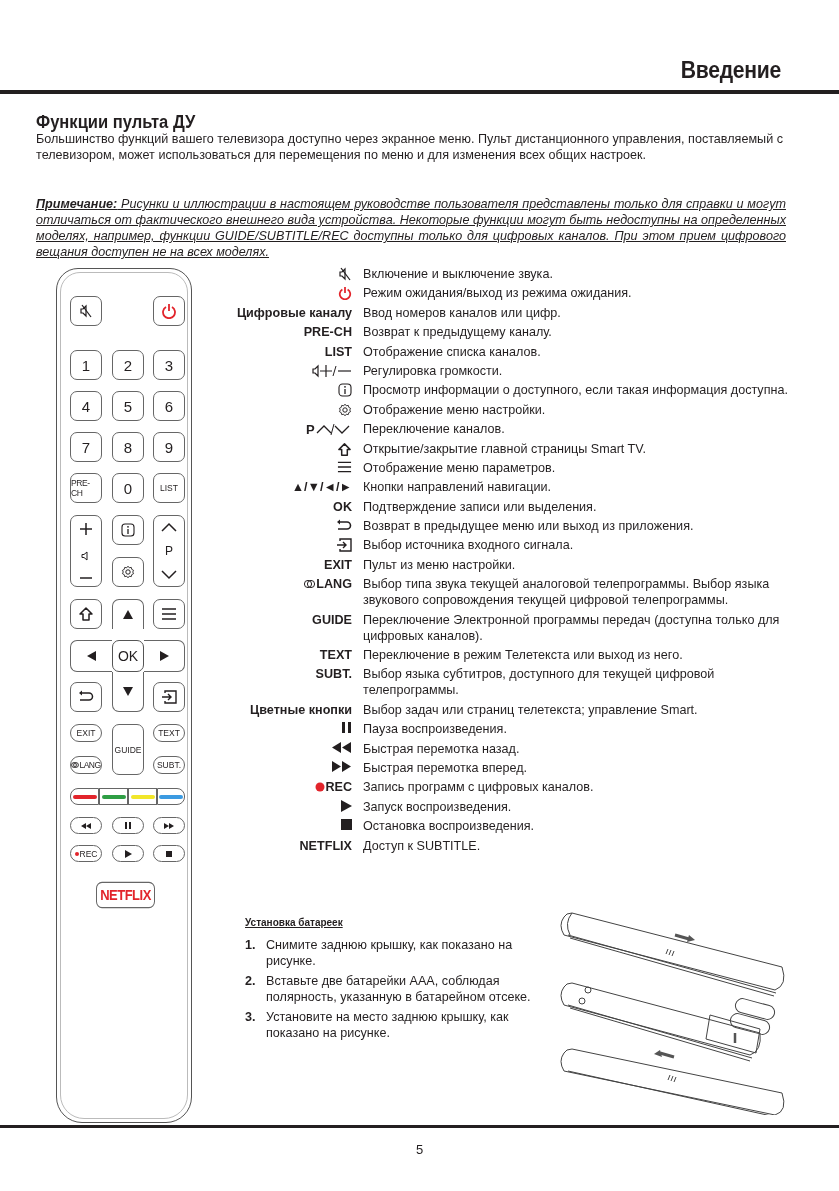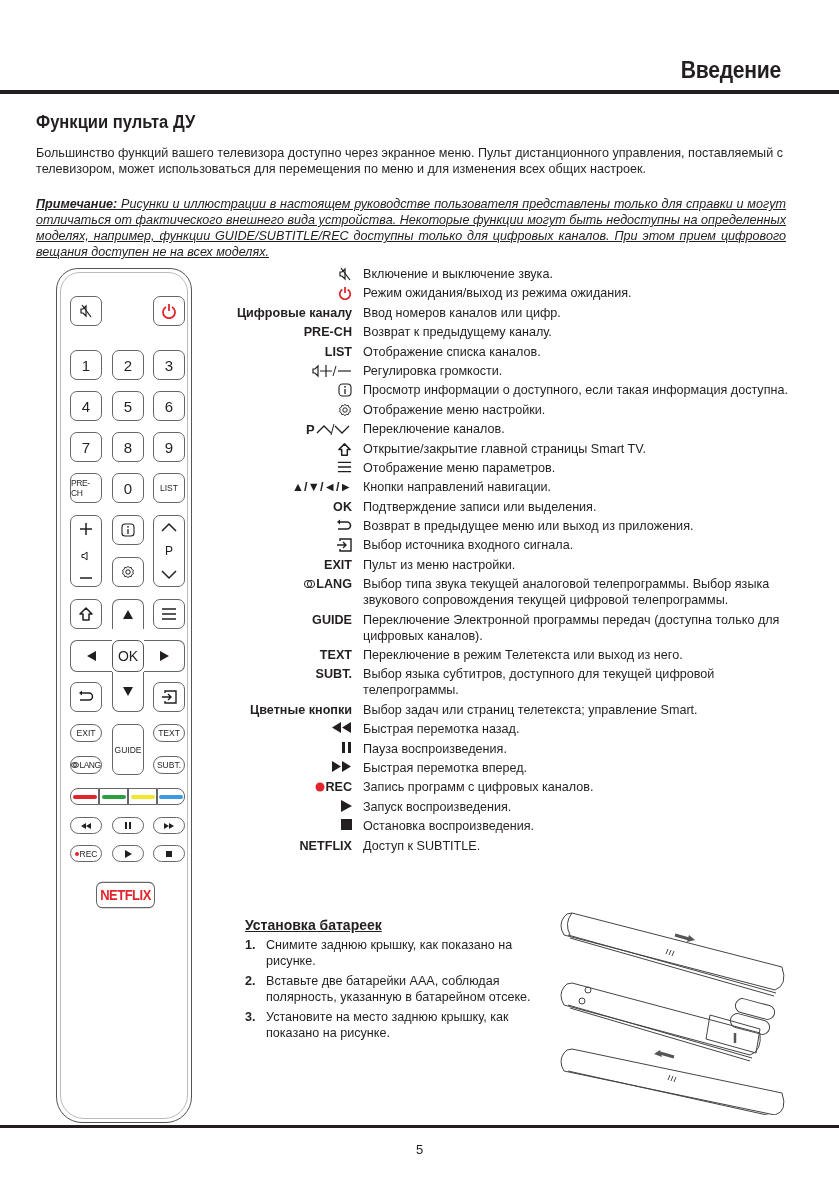--- a/index.html
+++ b/index.html
@@ -2,42 +2,42 @@
 <html><head>
 <meta charset="utf-8">
 <style>
   * { box-sizing: border-box; margin: 0; padding: 0; }
   html, body { width: 839px; height: 1191px; background: #fff; overflow: hidden; }
   body { position: relative; font-family: "Liberation Sans", sans-serif; color: #231f20; }
 
   .section-title { position: absolute; right: 58px; top: 57px; font-size: 23px; font-weight: bold; letter-spacing: -0.3px; transform: scaleX(0.92); transform-origin: right; }
   .top-rule { position: absolute; left: 0; right: 0; top: 90px; height: 4px; background: #231f20; }
   .page-heading { position: absolute; left: 36px; top: 112px; font-size: 18px; font-weight: bold; transform: scaleX(0.92); transform-origin: left; }
-  .intro { position: absolute; left: 36px; top: 145px; width: 750px; font-size: 12.6px; line-height: 16px; }
+  .intro { position: absolute; left: 36px; top: 131px; width: 750px; font-size: 12.6px; line-height: 16px; }
   .note { position: absolute; left: 36px; top: 196px; width: 750px; font-size: 12.6px; line-height: 16px; font-style: italic; text-align: justify; text-decoration: underline; }
   .note b { font-weight: bold; }
 
   
   .remote { position: absolute; left: 56px; top: 268px; width: 136px; height: 855px; border: 1.3px solid #555; border-radius: 22px 22px 26px 26px; }
   .remote::before { content: ""; position: absolute; left: 3px; right: 3px; top: 3px; bottom: 3px; border: 0.8px solid #bbb; border-radius: 20px 20px 24px 24px; }
   .btn { position: absolute; border: 1px solid #666; border-radius: 7px; display: flex; align-items: center; justify-content: center; background: #fff; font-size: 15px; color: #231f20; cursor: pointer; }
   .btn.small { font-size: 8.5px; }
   .btn.pill { border-radius: 10px; font-size: 8.5px; }
   .btn svg { display: block; }
   .colorbar { width: 24px; height: 4px; border-radius: 2px; }
 
   
   .funcs { position: absolute; left: 225px; top: 266px; width: 570px; }
   .frow { display: flex; font-size: 12.6px; line-height: 16px; margin-bottom: 3.4px; }
   .fkey { width: 138px; text-align: right; padding-right: 11px; font-weight: bold; flex-shrink: 0; white-space: nowrap; display: flex; justify-content: flex-end; align-items: flex-start; }
   .fdesc { flex: 1; }
   .fkey svg { display: block; margin-top: 1px; }
 
   
-  .bat-title { position: absolute; left: 245px; top: 917px; font-size: 14px; font-weight: bold; text-decoration: underline; text-align: right; }
+  .bat-title { position: absolute; left: 245px; top: 917px; font-size: 10px; font-weight: bold; text-decoration: underline; text-align: right; }
   .bat-list { position: absolute; left: 245px; top: 937px; width: 300px; font-size: 12.6px; line-height: 16px; }
   .bat-item { display: flex; margin-bottom: 4px; }
   .bat-num { width: 21px; font-weight: bold; flex-shrink: 0; }
   .bat-img { position: absolute; left: 550px; top: 905px; width: 250px; height: 210px; }
 
   .bottom-rule { position: absolute; left: 0; right: 0; top: 1125px; height: 3px; background: #231f20; }
   .page-num { position: absolute; left: 0; right: 0; top: 1142px; text-align: center; font-size: 13px; }
 </style>
 </head>
 <body>
@@ -393,36 +393,36 @@
     </div>
     <div class="frow">
       <div class="fkey">
         <span>Цветные кнопки</span>
       </div>
       <div class="fdesc">Выбор задач или страниц телетекста; управление Smart.</div>
     </div>
     <div class="frow">
       <div class="fkey">
         <span>
+          <svg width="10" height="11" viewBox="0 0 10 11">
+            <path d="M0 0h3v11H0zM6 0h3v11H6z" fill="#231f20"></path>
+          </svg>
+        </span>
+      </div>
+      <div class="fdesc">Пауза воспроизведения.</div>
+    </div>
+    <div class="frow">
+      <div class="fkey">
+        <span>
           <svg width="20" height="11" viewBox="0 0 20 11">
             <path d="M0 5.5L9 0v11zM10 5.5L19 0v11z" fill="#231f20"></path>
           </svg>
         </span>
       </div>
       <div class="fdesc">Быстрая перемотка назад.</div>
-    </div>
-    <div class="frow">
-      <div class="fkey">
-        <span>
-          <svg width="10" height="11" viewBox="0 0 10 11">
-            <path d="M0 0h3v11H0zM6 0h3v11H6z" fill="#231f20"></path>
-          </svg>
-        </span>
-      </div>
-      <div class="fdesc">Пауза воспроизведения.</div>
     </div>
     <div class="frow">
       <div class="fkey">
         <span>
           <svg width="20" height="11" viewBox="0 0 20 11">
             <path d="M9 5.5L0 0v11zM19 5.5L10 0v11z" fill="#231f20"></path>
           </svg>
         </span>
       </div>
       <div class="fdesc">Быстрая перемотка вперед.</div>

